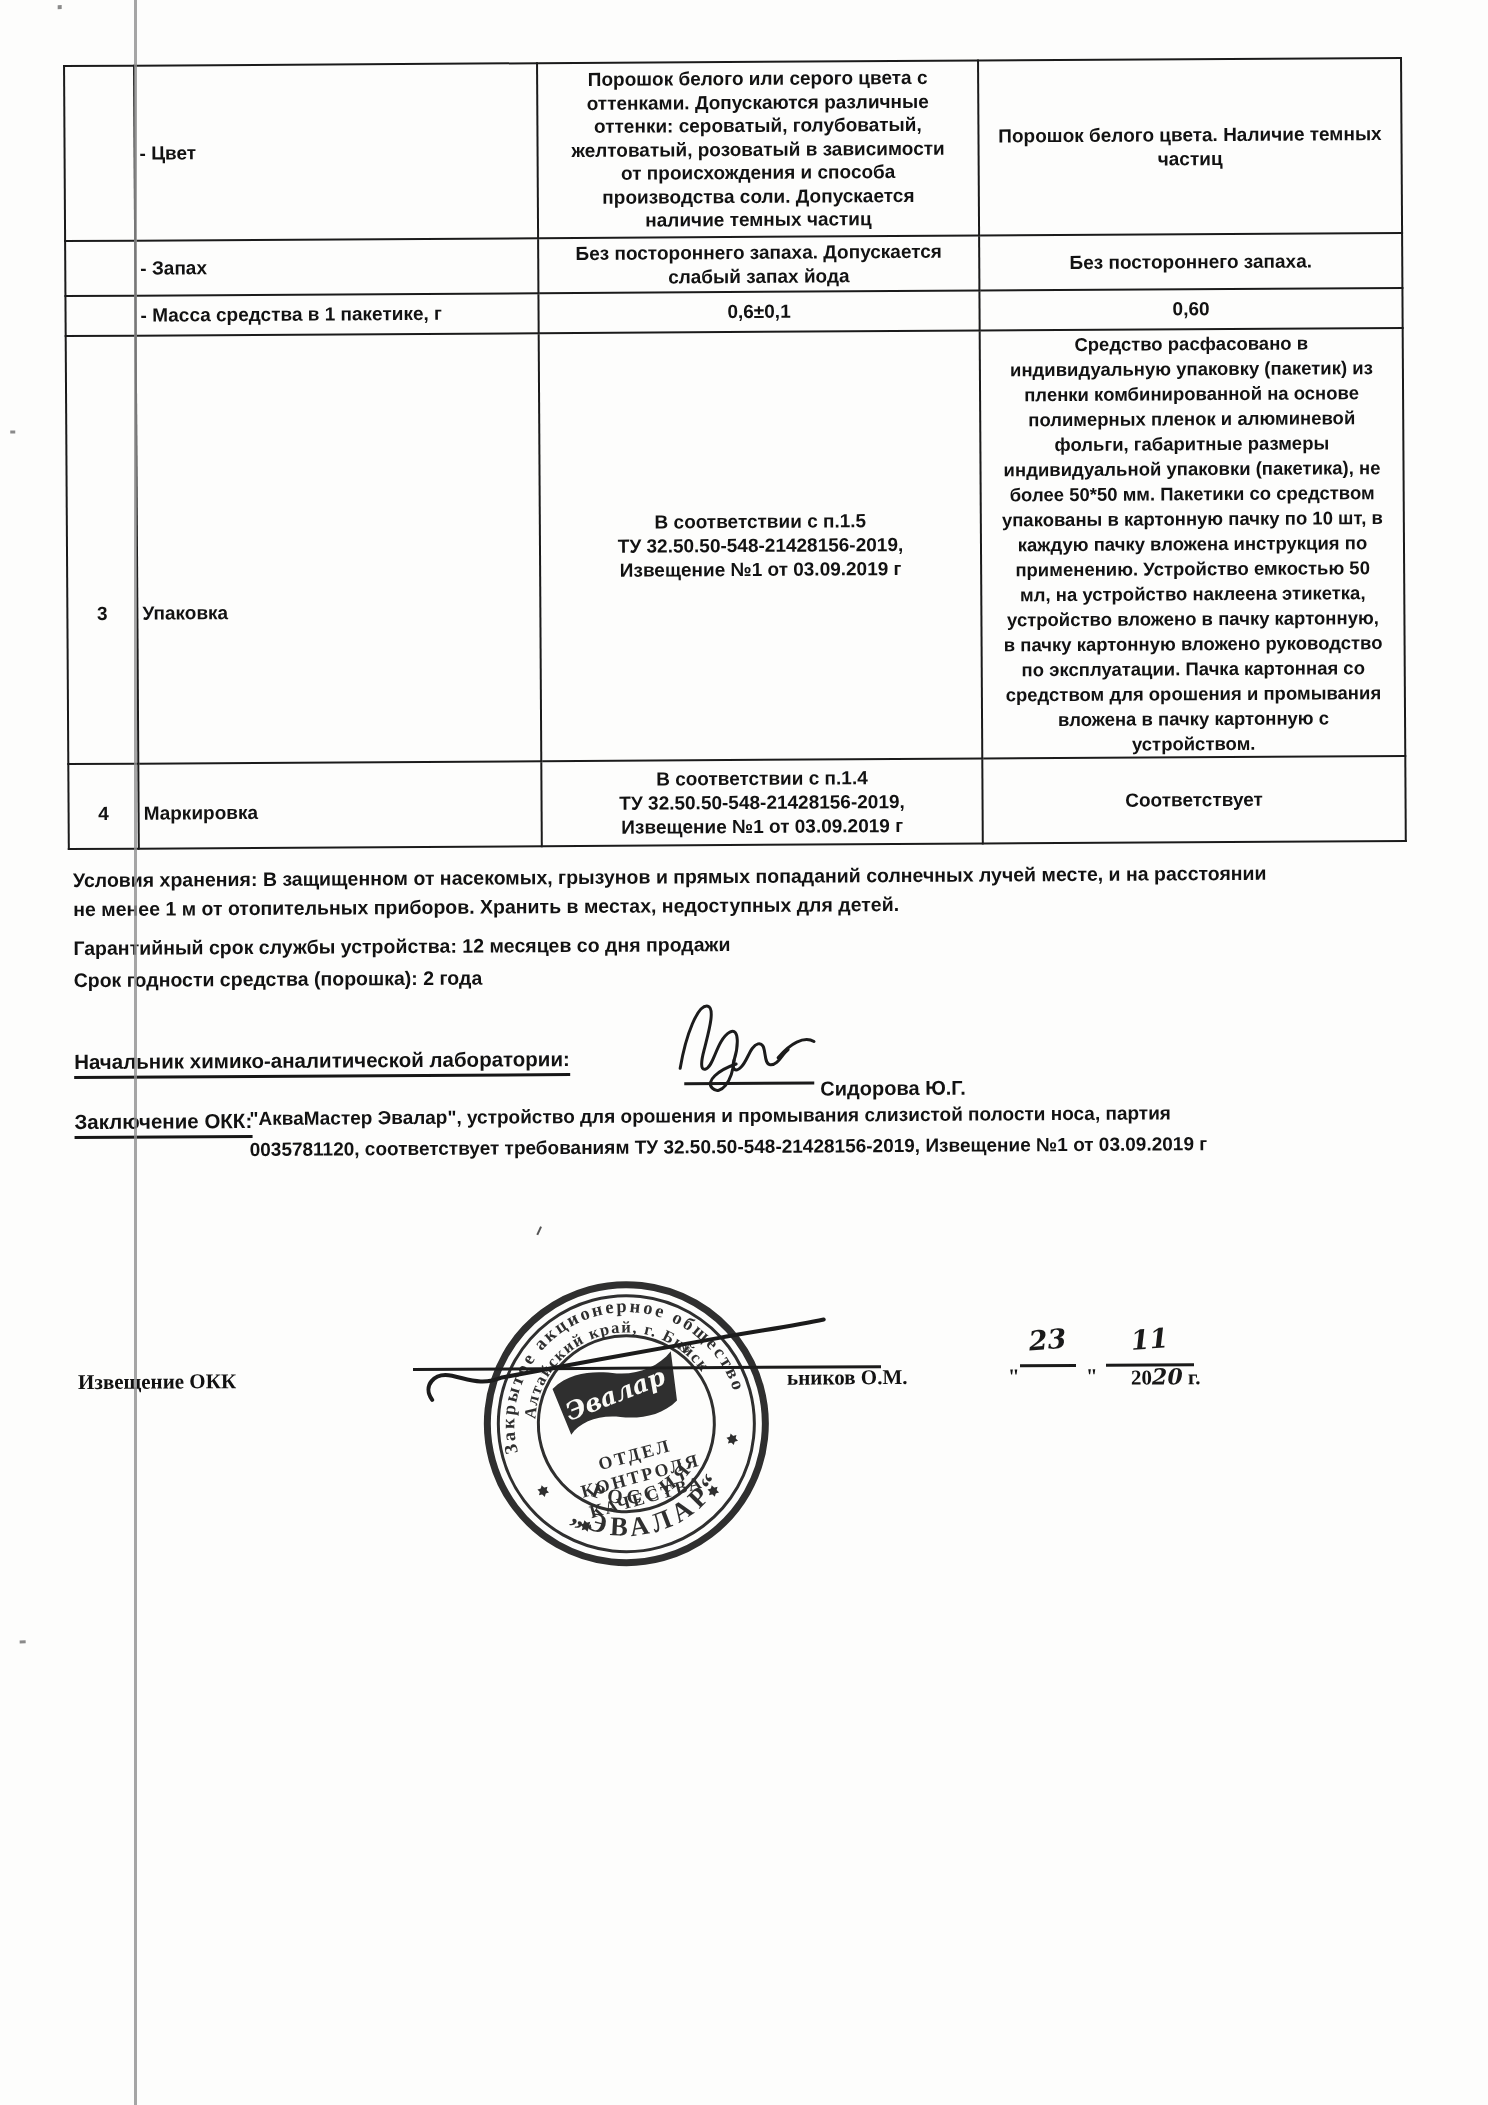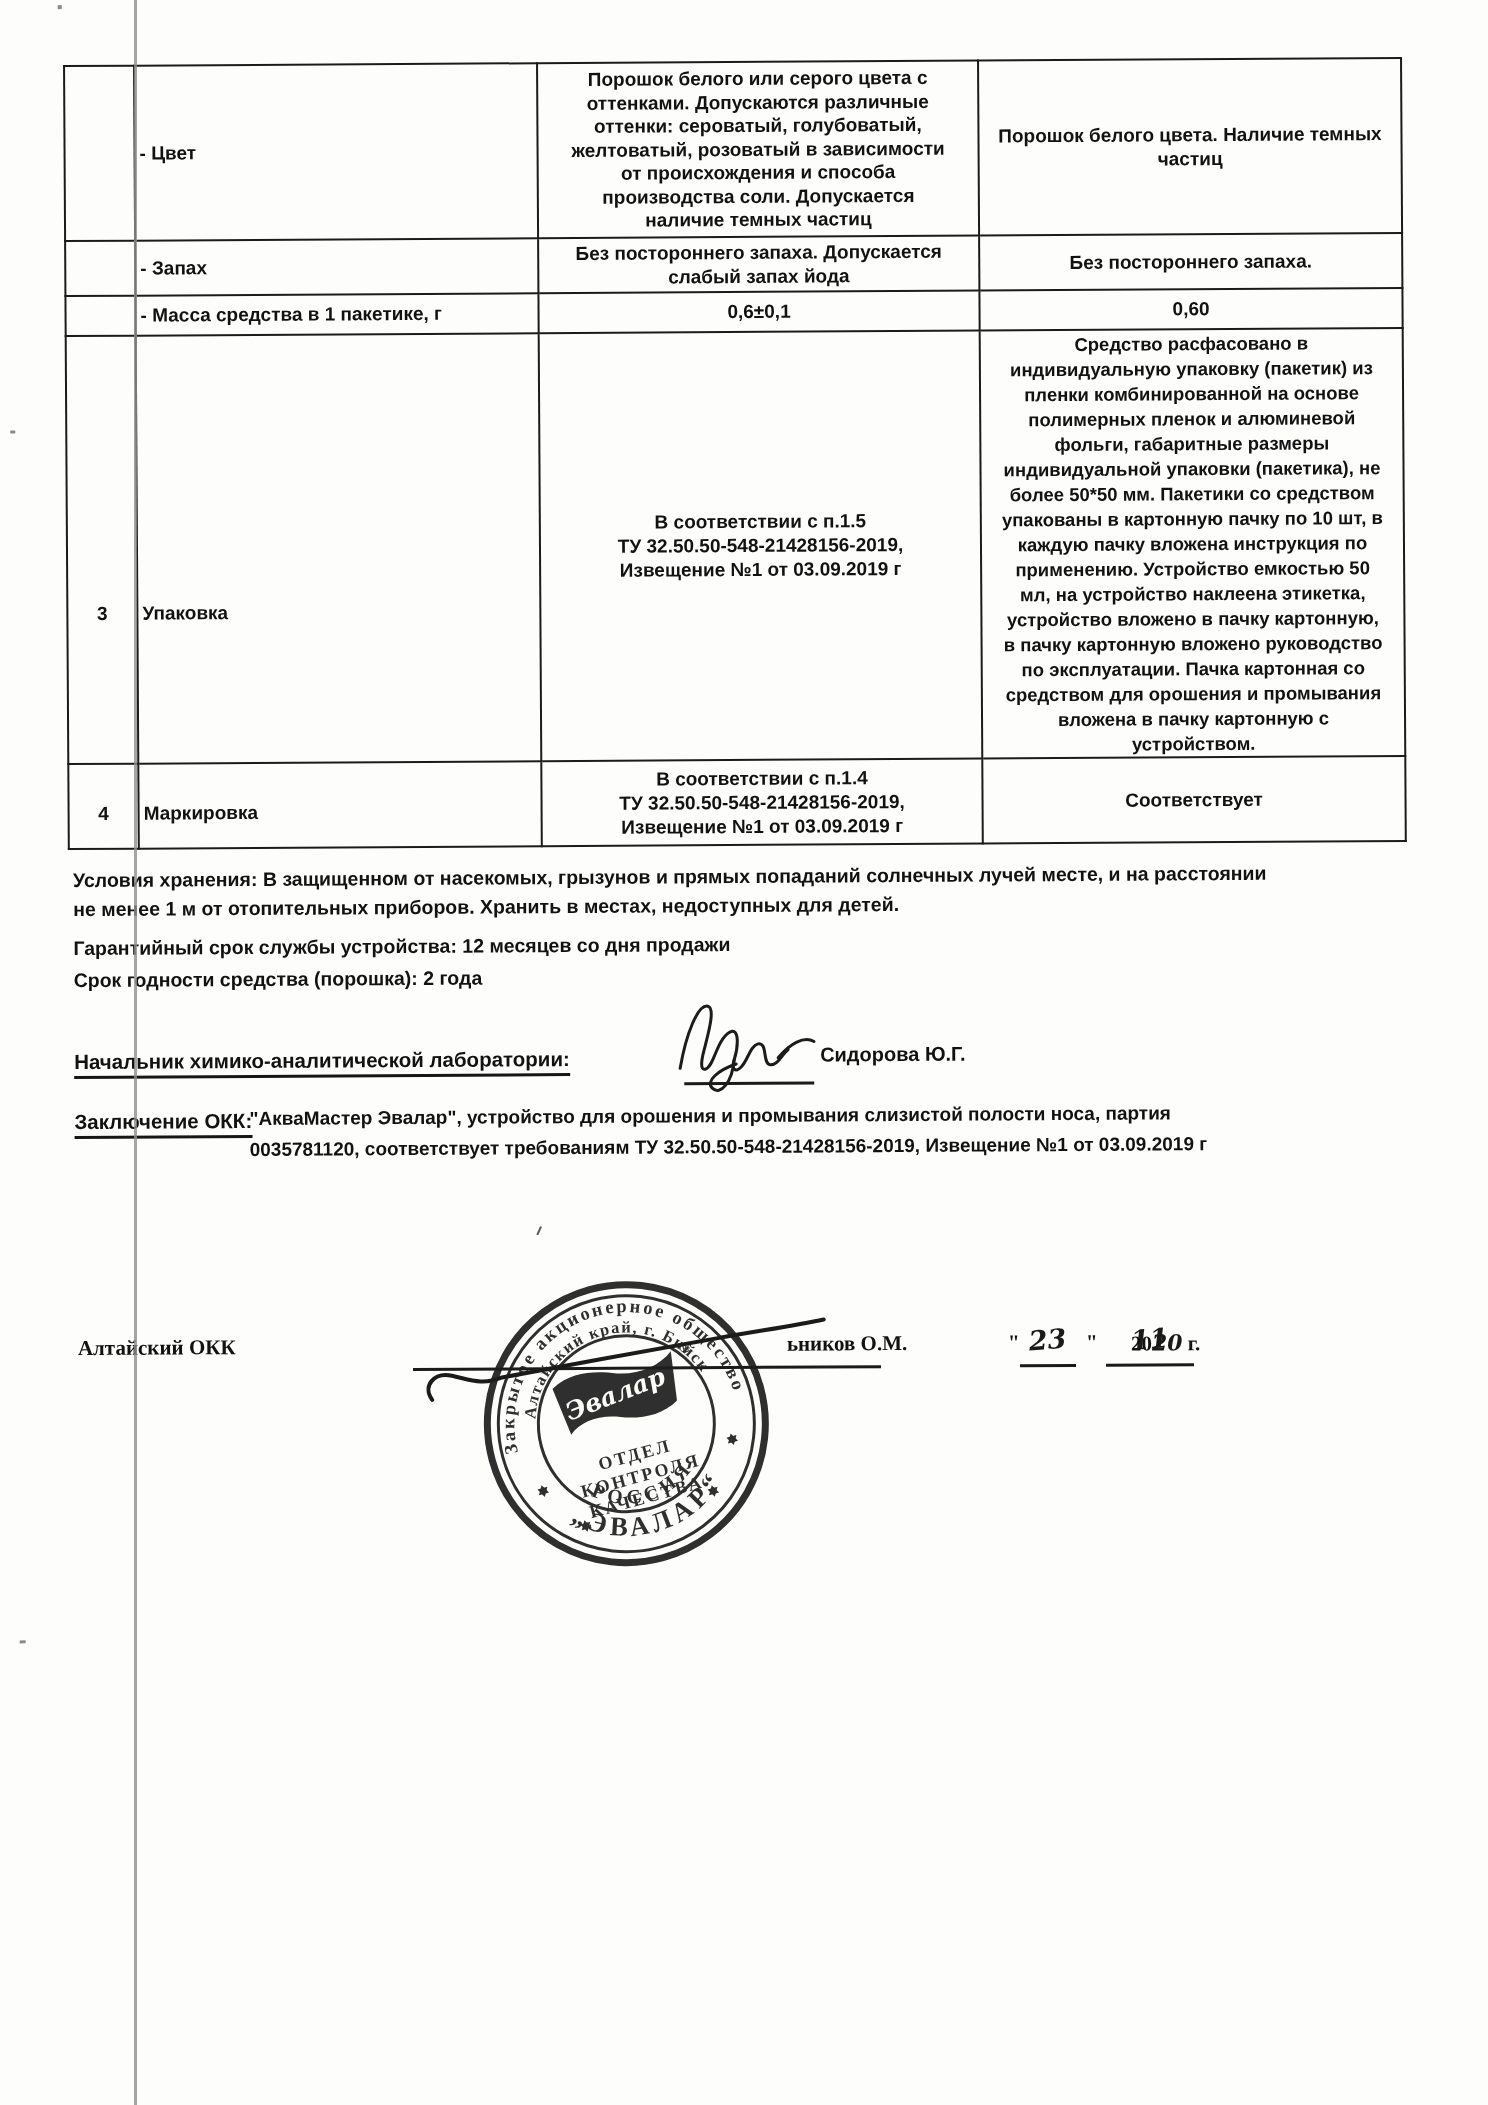--- a/index.html
+++ b/index.html
@@ -14,21 +14,21 @@
   td.cnum{text-align:center;}
   td.clabel{text-align:left;padding-left:7px;}
   td.cmid,td.cright{text-align:center;white-space:pre-line;}
   tr.r1 td{line-height:23.5px;}
   tr.r4 td.cright{line-height:25px;font-size:18.5px;padding:0 2px;}
   tr.r4 td.cnum,tr.r4 td.clabel{padding-top:130px;}
   tr.r5 td.cnum,tr.r5 td.clabel{padding-top:16px;}
 
   .note{position:absolute;left:68px;font-size:19.5px;font-weight:700;line-height:29px;white-space:pre-line;color:#121212;}
   .ulabel{position:absolute;font-size:20.5px;font-weight:700;border-bottom:3px solid #161616;padding-bottom:2px;color:#121212;}
-  .plain{position:absolute;font-size:20px;font-weight:700;color:#121212;}
+  .plain{position:absolute;font-size:20px;font-weight:700;color:#121212;margin-top:34px;}
   .serif{font-family:"Liberation Serif",serif;font-size:21px;font-weight:700;}
   .conc-text{position:absolute;left:243px;top:1104px;width:1140px;font-size:19px;font-weight:700;
              line-height:31px;white-space:pre-line;color:#121212;}
   .hand{font-family:"DejaVu Serif",serif;font-style:italic;font-weight:700;font-size:27px;color:#1a1a1a;}
   .dateslot{position:absolute;top:1330px;height:40px;border-bottom:3px solid #1a1a1a;text-align:center;}
   .dateslot span{display:inline-block;transform:rotate(-4deg);}
   .sigline{position:absolute;background:#1b1b1b;z-index:5;}
   .speck{position:absolute;background:#8a8a8a;z-index:2;}
   svg.sig{position:absolute;z-index:6;}
   svg.stamp{position:absolute;left:468px;top:1277px;z-index:20;opacity:.92;}
@@ -121,21 +121,21 @@
       <path d="M60 66 C 58 88 46 102 38 94 C 31 87 44 76 62 70"></path>
       <path d="M104 64 C 116 50 130 42 140 48"></path>
     </svg>
     <div class="sigline" style="left:678px;top:1086px;width:130px;height:3px"></div>
     <div class="plain" style="left:814px;top:1048px">Сидорова Ю.Г.</div>
 
     <div class="ulabel" style="left:68px;top:1110px">Заключение ОКК:</div>
     <div class="conc-text">"АкваМастер Эвалар", устройство для орошения и промывания слизистой полости носа, партия
 0035781120, соответствует требованиям  ТУ 32.50.50-548-21428156-2019, Извещение №1 от 03.09.2019 г</div>
 
-    <div class="plain serif" style="left:70px;top:1336px">Алтайский ОКК</div>
+    <div class="plain serif" style="left:70px;top:1336px">Извещение ОКК</div>
     <div class="sigline" style="left:405px;top:1370px;width:468px;height:3px"></div>
     <div class="plain serif" style="left:779px;top:1336px;z-index:8">ьников О.М.</div>
 
     <svg class="sig" style="left:410px;top:1312px" width="420" height="100" viewBox="0 0 420 100" fill="none" stroke="#1b1b1b" stroke-width="4" stroke-linecap="round">
       <path d="M14 90 C 4 76 16 62 34 66 C 52 70 64 76 84 68 C 150 56 240 40 300 30 C 340 23 378 18 406 12"></path>
     </svg>
 
     <div class="plain serif" style="left:1000px;top:1336px">"</div>
     <div class="dateslot" style="left:1012px;width:56px">
       <span class="hand">23</span>

